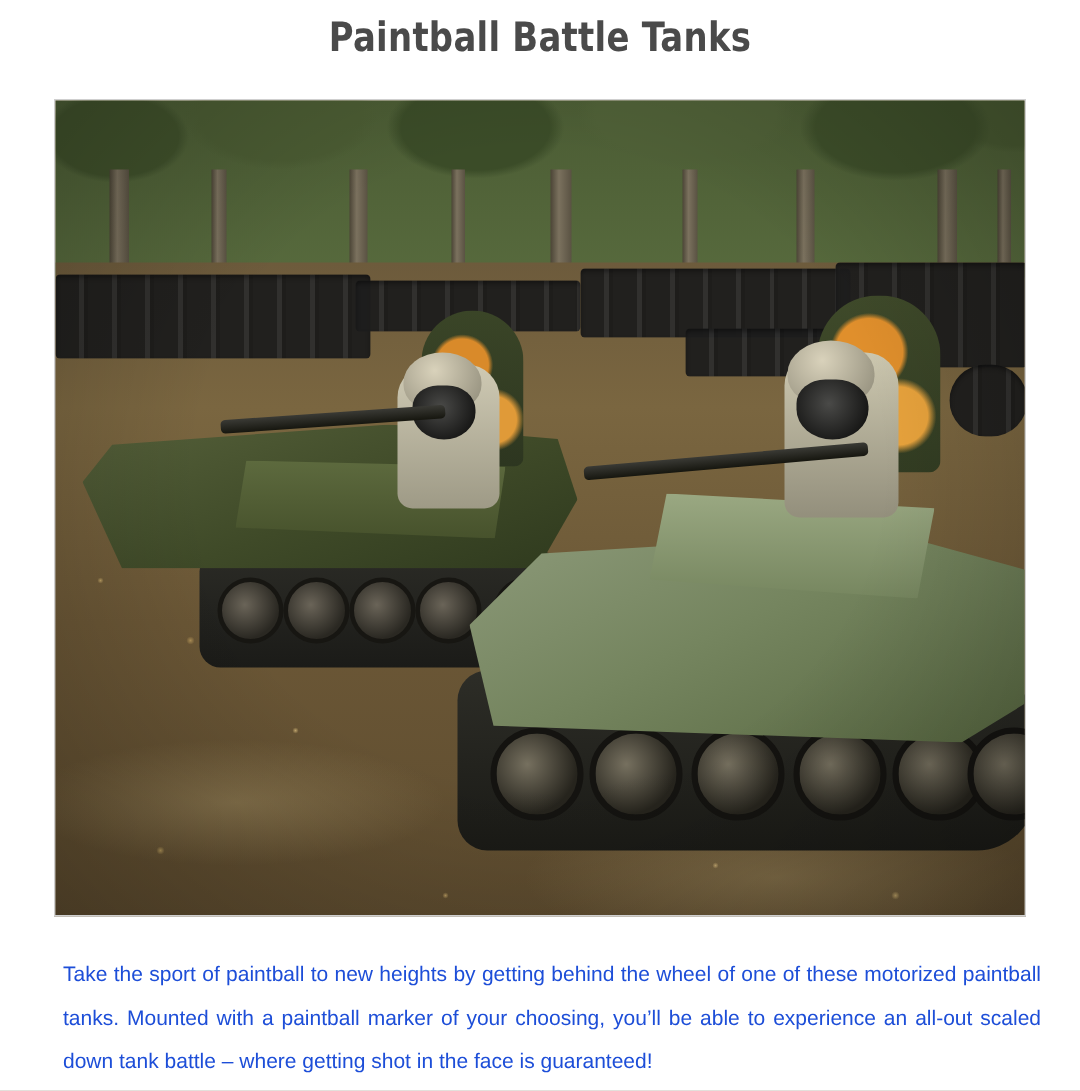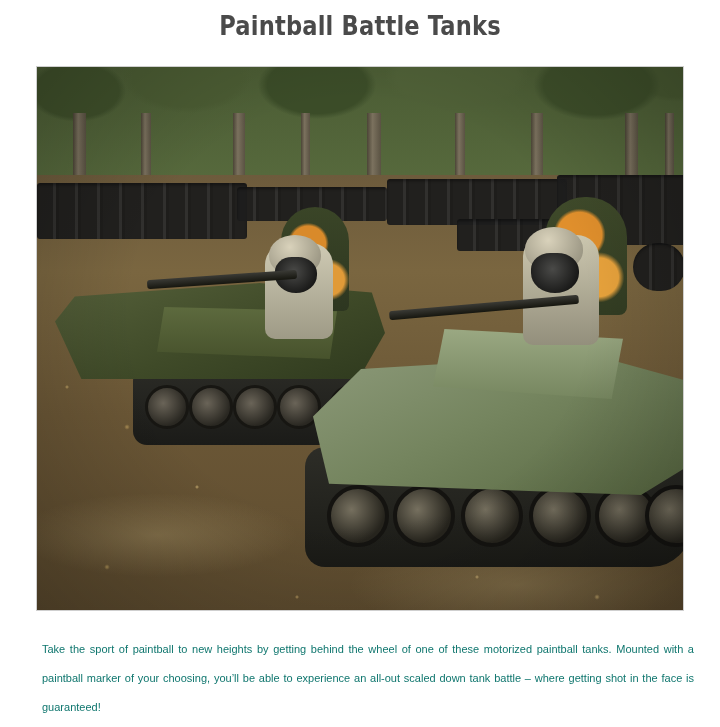--- a/index.html
+++ b/index.html
@@ -234,23 +234,23 @@
   .maskA { left: 238px; top: 190px; width: 42px; height: 36px; }
   .maskB { left: 494px; top: 186px; width: 48px; height: 40px; }
   .vignette {
     position: absolute; inset: 0;
     background: radial-gradient(ellipse at 50% 45%, rgba(0,0,0,0) 50%, rgba(0,0,0,0.25) 100%);
     pointer-events: none;
   }
   .caption {
     width: 652px;
     margin: 8px 0 0 16px;
-    font-size: 11px;
+    font-size: 14px;
     line-height: 29px;
-    color: #0f766e;
+    color: #1d4ed8;
     text-align: justify;
     text-justify: inter-word;
     font-family: "Liberation Sans", sans-serif;
   }
 </style>
 </head>
 <body>
 
 <div class="page">
 

